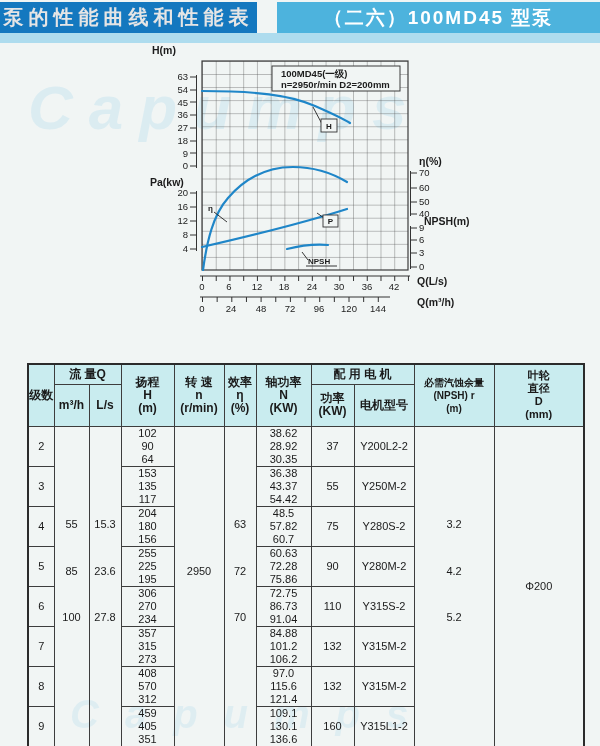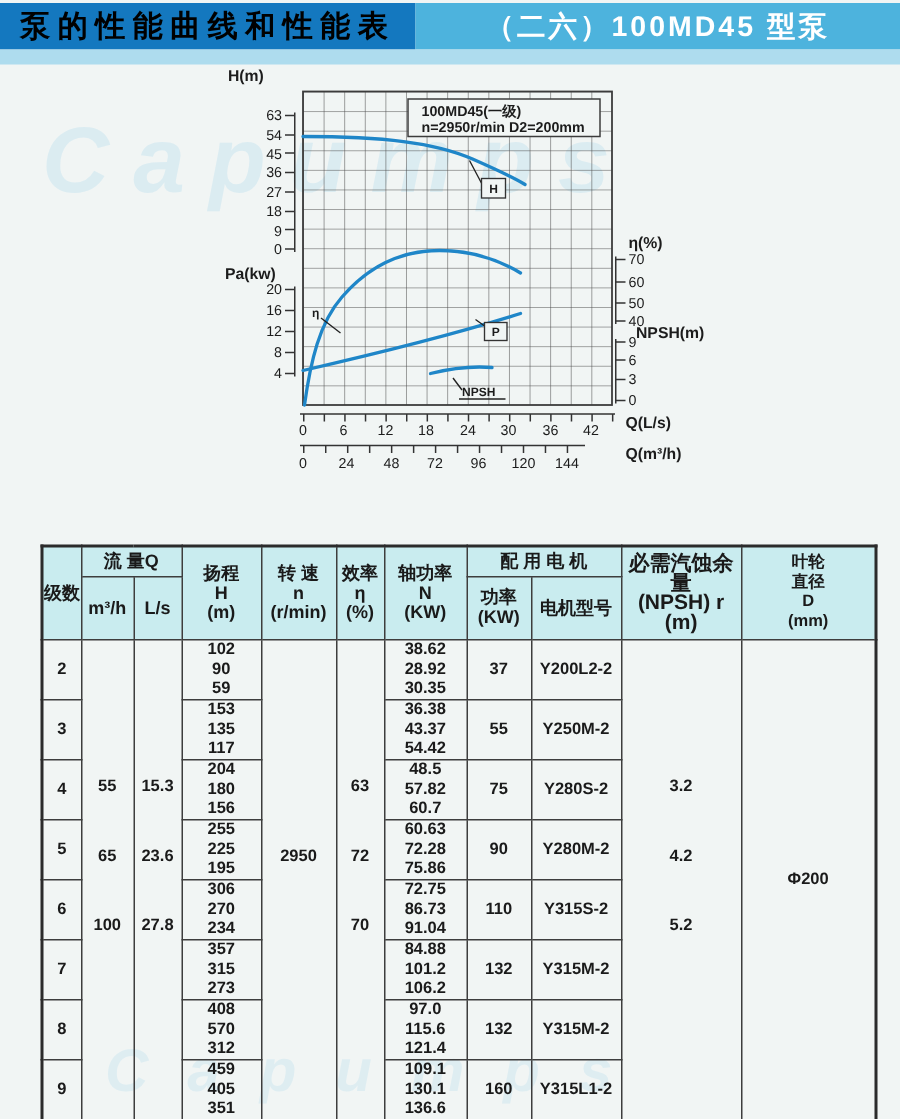--- a/index.html
+++ b/index.html
@@ -4,23 +4,23 @@
 <style>
   html,body{margin:0;padding:0;}
   body{
     width:600px;height:746px;position:relative;overflow:hidden;
     background:#f1f5f4;
     font-family:"Liberation Sans","DejaVu Sans",sans-serif;
     color:#1a1a1a;
   }
   
   .hdr-left{
-    position:absolute;left:0;top:2px;width:277px;height:31px;
+    position:absolute;left:0;top:2px;width:257px;height:31px;
     display:flex;align-items:center;justify-content:center;
-    font-size:20px;font-weight:bold;color:#000000;letter-spacing:5px;
+    font-size:20px;font-weight:bold;color:#e5e5e5;letter-spacing:5px;
   }
   .hdr-right{
     position:absolute;left:277px;top:2px;width:323px;height:31px;
     display:flex;align-items:center;justify-content:center;
     font-size:19px;font-weight:bold;color:#fff;letter-spacing:2px;
   }
   .hdr-strip{position:absolute;left:0;top:33px;width:600px;height:10px;}
   
   .wm{position:absolute;color:#6fc0e6;font-style:italic;font-weight:bold;
       pointer-events:none;white-space:nowrap;}
@@ -32,21 +32,21 @@
   .tick{font-size:9.5px;}
   .axlbl{font-size:10.5px;font-weight:bold;}
   .ttl{font-size:9.5px;font-weight:bold;}
   .clbl{font-size:8px;font-weight:bold;}
   
   table{
     position:absolute;left:27px;top:363px;width:556px;
     border-collapse:collapse;table-layout:fixed;
     font-size:11px;
   }
-  td,th{border:1px solid #3d3d3d;text-align:center;vertical-align:middle;padding:0;font-weight:bold;}
+  td,th{border:1px solid #3d3d3d;text-align:center;vertical-align:middle;padding:0;}
   table{border:2px solid #2b2b2b;}
   th{background:#c9ecef;font-weight:bold;font-size:12px;white-space:pre-line;line-height:13px;}
   .hr1{height:20px;}
   .hr2{height:42px;}
   tbody tr{height:39px;}
   .tri{line-height:13px;}   
   .rel{position:relative;}
   .abs{position:absolute;left:0;width:100%;height:16px;line-height:16px;text-align:center;}
   .pA{top:89px;}  
   .pB{top:136px;} 
@@ -200,53 +200,53 @@
       <th rowspan="2">转 速
 n
 (r/min)</th>
       <th rowspan="2">效率
 η
 (%)</th>
       <th rowspan="2">轴功率
 N
 (KW)</th>
       <th colspan="2">配 用 电 机</th>
-      <th rowspan="2" style="font-size:14px">必需汽蚀余量
+      <th rowspan="2" style="font-size:10px">必需汽蚀余量
 (NPSH) r
 (m)</th>
       <th rowspan="2" style="font-size:11px">叶轮
 直径
 D
 (mm)</th>
     </tr>
     <tr class="hr2">
       <th>m³/h</th>
       <th>L/s</th>
       <th>功率
 (KW)</th>
       <th>电机型号</th>
     </tr>
   </thead>
   <tbody>
     <tr>
       <td>2</td>
       <td rowspan="8" class="rel">
         <div class="abs pA">55</div>
-        <div class="abs pB">65</div>
+        <div class="abs pB">85</div>
         <div class="abs pC">100</div>
       </td>
       <td rowspan="8" class="rel">
         <div class="abs pA">15.3</div>
         <div class="abs pB">23.6</div>
         <div class="abs pC">27.8</div>
       </td>
       <td class="tri">
         <div>102</div>
         <div>90</div>
-        <div>59</div>
+        <div>64</div>
       </td>
       <td rowspan="8" class="rel">
         <div class="abs pB">2950</div>
       </td>
       <td rowspan="8" class="rel">
         <div class="abs pA">63</div>
         <div class="abs pB">72</div>
         <div class="abs pC">70</div>
       </td>
       <td class="tri">

